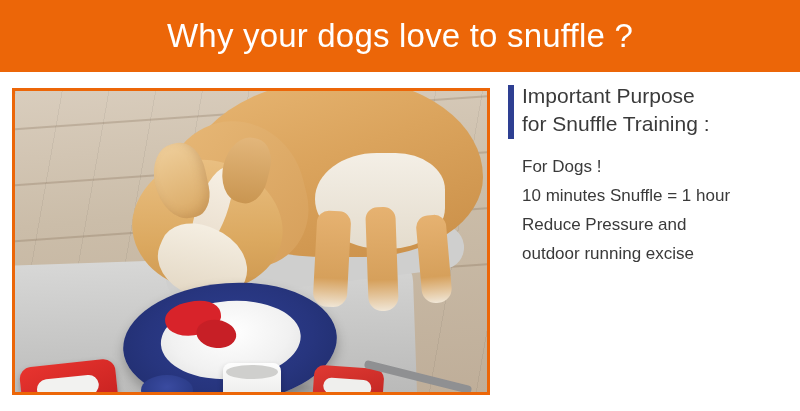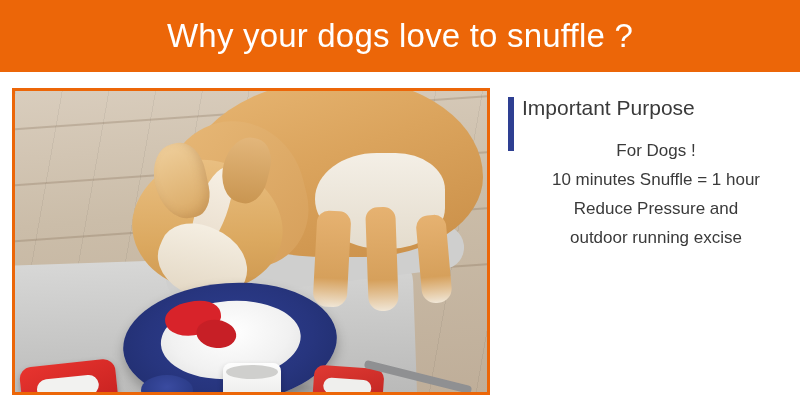--- a/index.html
+++ b/index.html
@@ -314,21 +314,21 @@
   .shadow-soft {
     position: absolute;
     background: rgba(0,0,0,0.12);
     border-radius: 50%;
     filter: blur(2px);
   }
   
   .text-col {
     position: absolute;
     left: 508px;
-    top: 22px;
+    top: 10px;
     width: 282px;
   }
   .heading-wrap {
     position: relative;
     padding-left: 14px;
     margin-bottom: 14px;
   }
   .heading-bar {
     position: absolute;
     left: 0;
@@ -341,21 +341,20 @@
     font-size: 21px;
     line-height: 28px;
     color: #3a3a3a;
     font-weight: 400;
   }
   .body-text {
     padding-left: 14px;
     font-size: 17px;
     line-height: 29px;
     color: #3a3a3a;
-    text-align: center;
   }
   .body-text .line {
     white-space: nowrap;
   }
 </style>
 </head>
 <body>
 
 <div class="page">
 
@@ -408,20 +407,21 @@
         <div class="toy-blue-disc"></div>
 
         <div class="toy-stick"></div>
       </div>
     </div>
 
     <div class="text-col">
       <div class="heading-wrap">
         <div class="heading-bar"></div>
         <div class="heading">Important Purpose</div>
+        <div class="heading">for Snuffle Training :</div>
       </div>
       <div class="body-text">
         <div class="line">For Dogs !</div>
         <div class="line">10 minutes Snuffle = 1 hour</div>
         <div class="line">Reduce Pressure and</div>
         <div class="line">outdoor running excise</div>
       </div>
     </div>
 
   </div>

